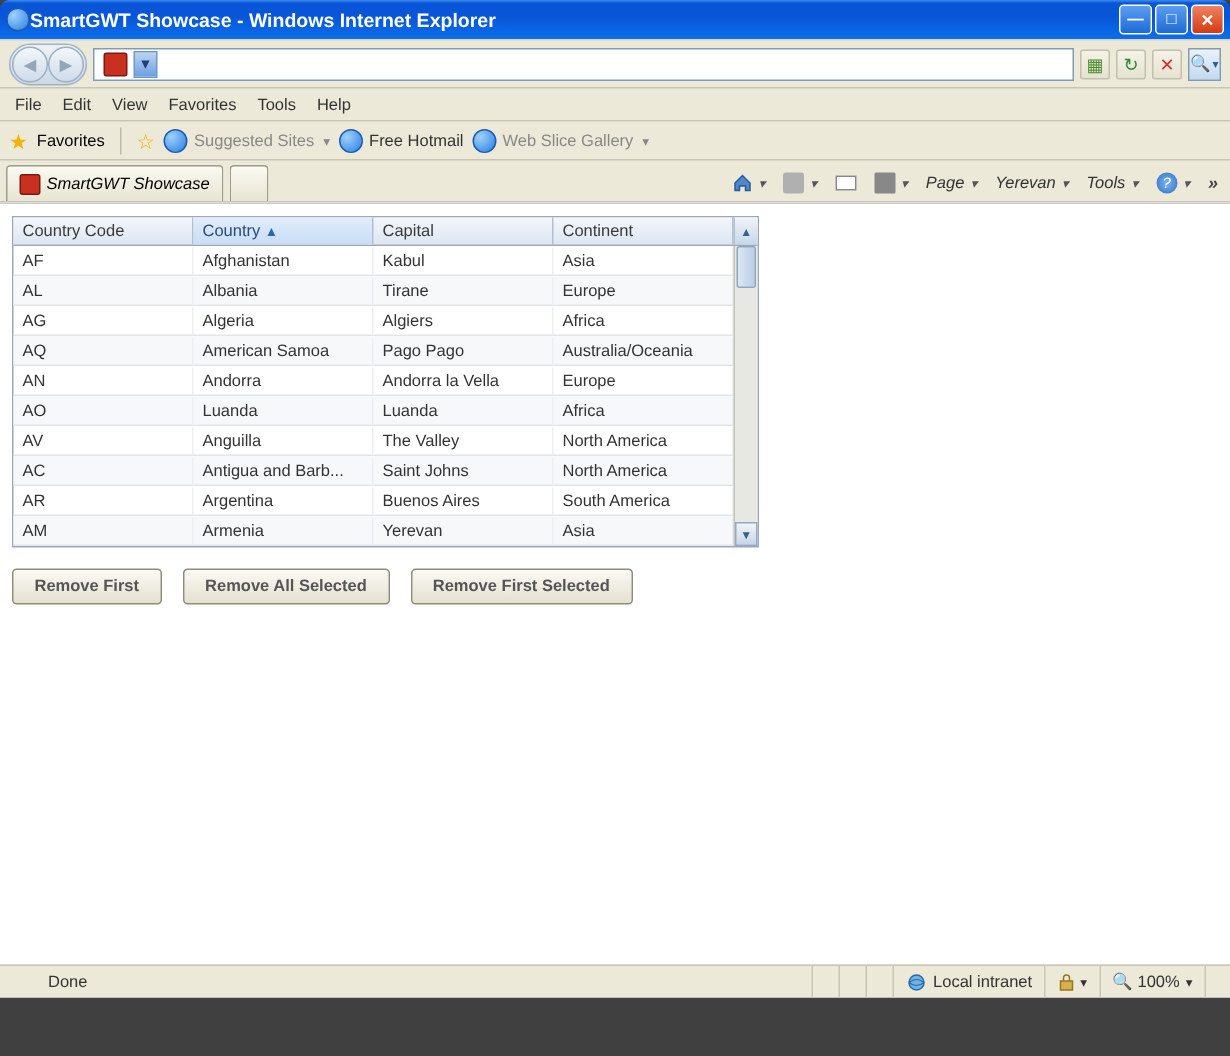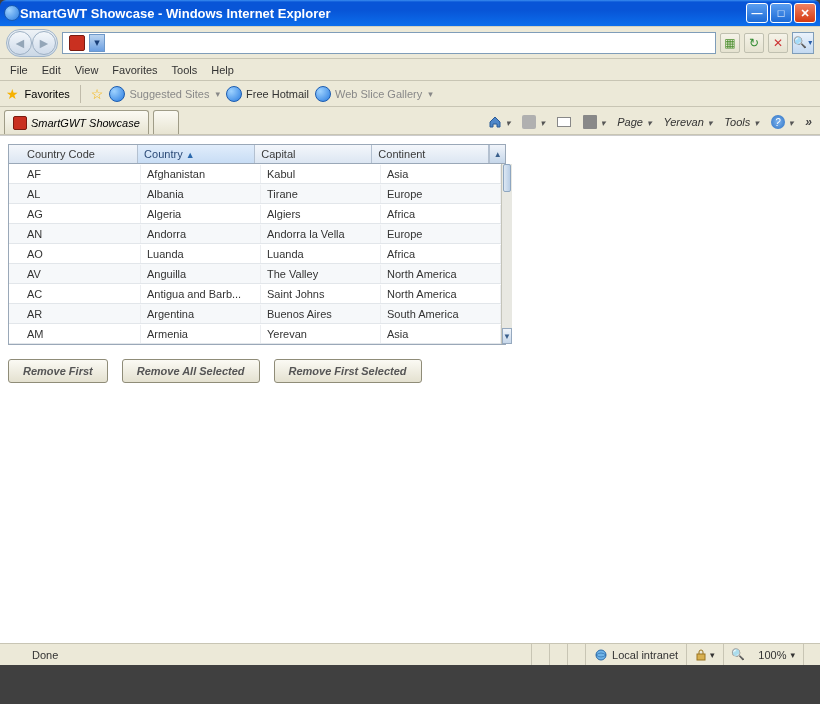--- a/index.html
+++ b/index.html
@@ -120,37 +120,36 @@
   }
   .grid-head { display:flex; background: linear-gradient(#f4f7fb, #dce6f2); border-bottom:1px solid #9aa8b8; }
   .grid-head .cell { padding:3px 6px; border-right:1px solid #b3c0d0; color:#3a3a3a; }
   .grid-head .cell.sorted { background: linear-gradient(#e1edfb,#c8ddf5); color:#2b4a77; }
   .sortarrow { color:#2b69ad; font-size:9px; margin-left:3px;}
   .grid-body-wrap { display:flex; }
   .grid-body { flex:1; }
   .grid-row { display:flex; border-bottom:1px solid #e2e6ea; height:20px; align-items:center; }
   .grid-row:nth-child(even){ background:#f6f8fa; }
   .grid-body .cell { padding: 3px 6px; color:#333; white-space:nowrap; overflow:hidden; text-overflow:ellipsis; border-right:1px solid #eceef1;}
-  .c0{width:120px;margin-left:12px;} .c1{width:120px;} .c2{width:120px;} .c3{width:120px;}
+  .c0{width:120px;} .c1{width:120px;} .c2{width:120px;} .c3{width:120px;}
   .grid-scroll { width:16px; background:#e8e8e2; border-left:1px solid #c4c4ba; position:relative; display:flex; flex-direction:column; }
   .sb-btn{height:16px; background:linear-gradient(#f0f4fa,#c6d7ea); border:1px solid #96a9bf; display:flex; align-items:center; justify-content:center; font-size:8px; color:#3a5f8c;}
   .sb-track{flex:1; position:relative;}
   .sb-thumb{position:absolute; left:1px; right:1px; top:0; height:28px; background:linear-gradient(to right,#dce7f3,#b9cee6); border:1px solid #8ea6c0; border-radius:2px;}
   .btnrow { display:flex; gap:14px; margin-top:14px; }
   .sgbtn {
     height:24px; padding:0 14px;
     background: linear-gradient(#fbfaf4,#e4e1d0);
     border:1px solid #8f8c78;
     border-radius:3px;
     font-size:11px;
     font-weight:bold;
     color:#555;
     display:flex; align-items:center; justify-content:center;
     white-space:nowrap;
-    font-style:italic;
   }
   .statusbar {
     height:22px; background:#ece9d8; border-top:1px solid #c8c5b4;
     display:flex; align-items:center; font-size:11px; color:#333;
   }
   .statusbar .cell { padding:0 8px; height:100%; display:flex; align-items:center; border-right:1px solid #c8c5b4;}
   .statusbar .spacer{flex:1;}
   .chevmore { color:#444; font-size:12px; font-weight:bold; margin-left:4px;}
   .ie-e {
     width:16px;height:16px;border-radius:50%;
@@ -293,20 +292,26 @@
                 <div class="cell c2">Tirane</div>
                 <div class="cell c3">Europe</div>
               </div>
               <div class="grid-row">
                 <div class="cell c0">AG</div>
                 <div class="cell c1">Algeria</div>
                 <div class="cell c2">Algiers</div>
                 <div class="cell c3">Africa</div>
               </div>
               <div class="grid-row">
+                <div class="cell c0">AQ</div>
+                <div class="cell c1">American Samoa</div>
+                <div class="cell c2">Pago Pago</div>
+                <div class="cell c3">Australia/Oceania</div>
+              </div>
+              <div class="grid-row">
                 <div class="cell c0">AN</div>
                 <div class="cell c1">Andorra</div>
                 <div class="cell c2">Andorra la Vella</div>
                 <div class="cell c3">Europe</div>
               </div>
               <div class="grid-row">
                 <div class="cell c0">AO</div>
                 <div class="cell c1">Luanda</div>
                 <div class="cell c2">Luanda</div>
                 <div class="cell c3">Africa</div>
@@ -368,18 +373,18 @@
         <span style="margin-left:4px;">Local intranet</span>
       </div>
       <div class="cell">
         <svg width="12" height="12" viewBox="0 0 12 12">
             <rect x="2" y="5" width="8" height="6" fill="#d8b050" stroke="#9a7520"></rect>
             <path d="M4 5 V3 a2 2 0 0 1 4 0 V5" fill="none" stroke="#9a7520"></path>
           </svg>
         <span style="font-size:9px;margin-left:3px;">▾</span>
       </div>
       <div class="cell">
-        🔍 <span style="margin-left:13px;">100%</span><span style="font-size:9px;margin-left:4px;">▾</span>
+        🔍 <span style="margin-left:3px;">100%</span><span style="font-size:9px;margin-left:4px;">▾</span>
       </div>
       <div class="cell" style="width:14px;border-right:none;"></div>
     </div>
   </div>
 </div>
 
 </body></html>

